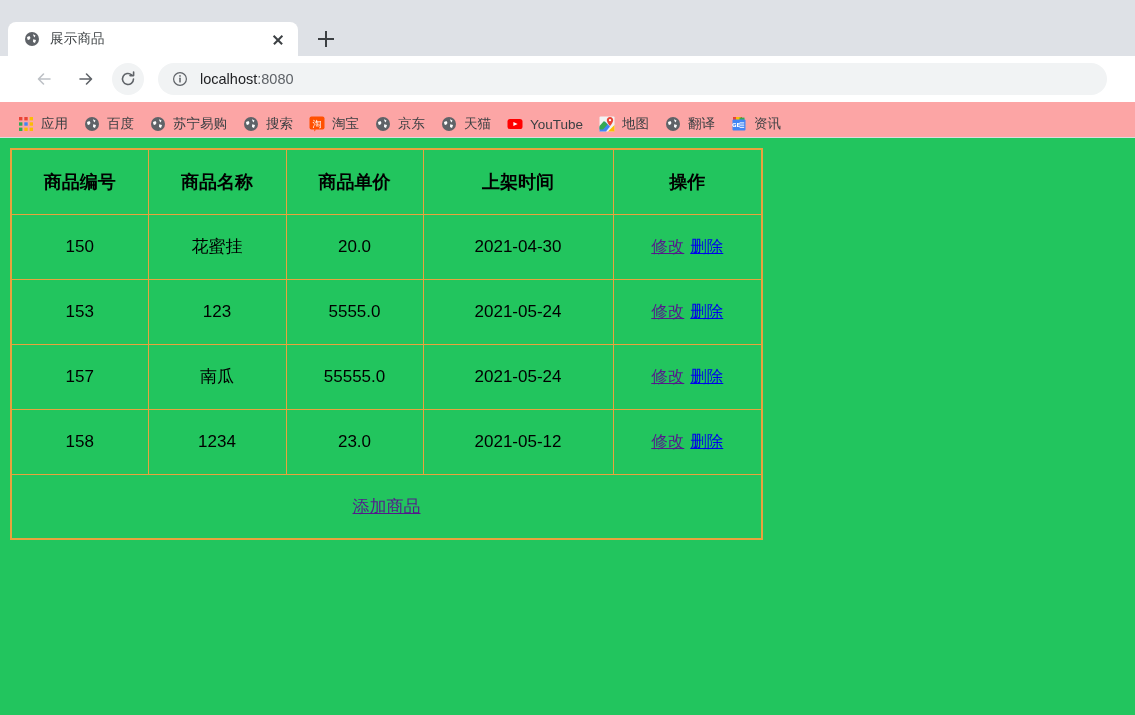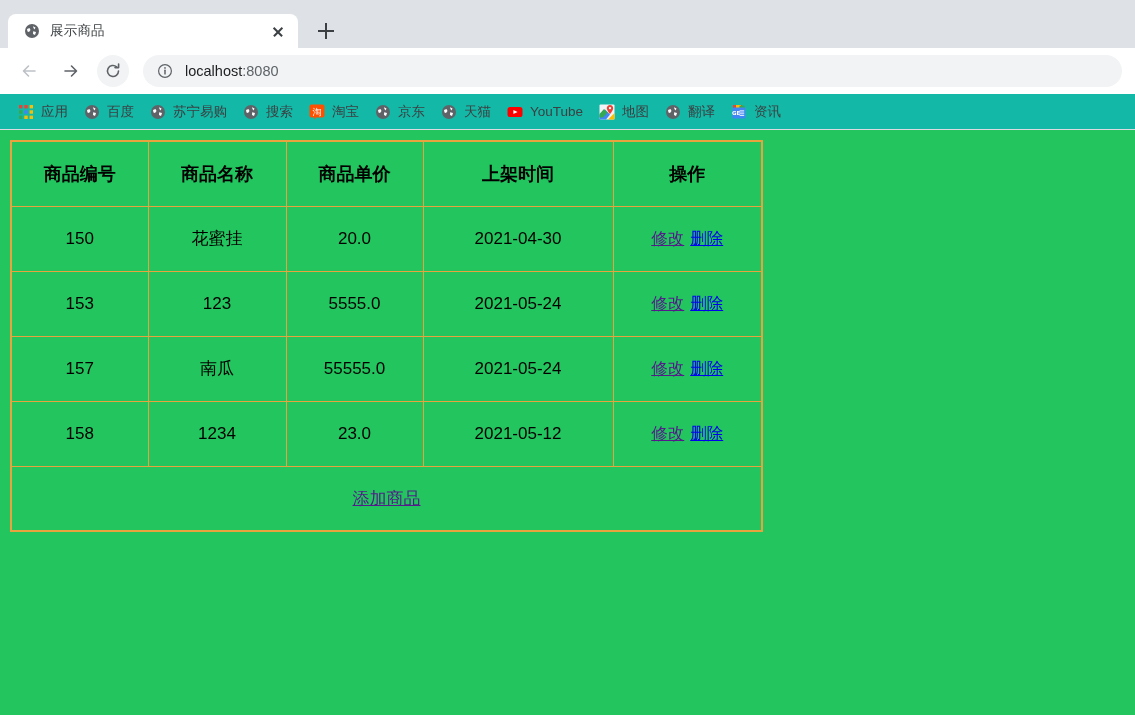--- a/index.html
+++ b/index.html
@@ -8,21 +8,21 @@
     width: 1135px; height: 715px;
     background: #ffffff;
     font-family: "Liberation Sans", "DejaVu Sans", sans-serif;
     overflow: hidden;
   }
 
   
   .browser { width: 1135px; height: 715px; position: relative; }
 
   .tabstrip {
-    height: 48px;
+    height: 56px;
     background: #dee1e6;
     position: relative;
     display: flex;
     align-items: flex-end;
   }
   .tab {
     width: 290px;
     height: 34px;
     background: #ffffff;
     border-radius: 8px 8px 0 0;
@@ -76,21 +76,21 @@
     background: #3c4043;
   }
   .newtab::before { left: 6px; top: 13.2px; width: 16px; height: 1.8px; }
   .newtab::after  { top: 6px; left: 13.2px; height: 16px; width: 1.8px; }
 
   .toolbar {
     height: 46px;
     background: #ffffff;
     display: flex;
     align-items: center;
-    padding: 0 13px;
+    padding: 0 28px;
   }
   .navbtn {
     width: 32px; height: 32px;
     margin-right: 10px;
     border-radius: 50%;
     display: flex; align-items: center; justify-content: center;
     flex: 0 0 32px;
   }
   .navbtn.reload { background: #f1f3f4; }
 
@@ -111,23 +111,23 @@
   }
   .omni-text {
     font-size: 14.5px;
     color: #202124;
     white-space: nowrap;
   }
   .omni-text .port { color: #5f6368; }
 
   .bookmarks {
     height: 36px;
-    background: #14b8a6;
-    display: flex;
-    align-items: center;
+    background: #fca5a5;
+    display: flex;
+    align-items: flex-end;
     padding: 0 10px;
     border-bottom: 1px solid #dadce0;
   }
   .bm {
     display: flex;
     align-items: center;
     height: 26px;
     padding: 0 8px;
     border-radius: 4px;
     white-space: nowrap;

